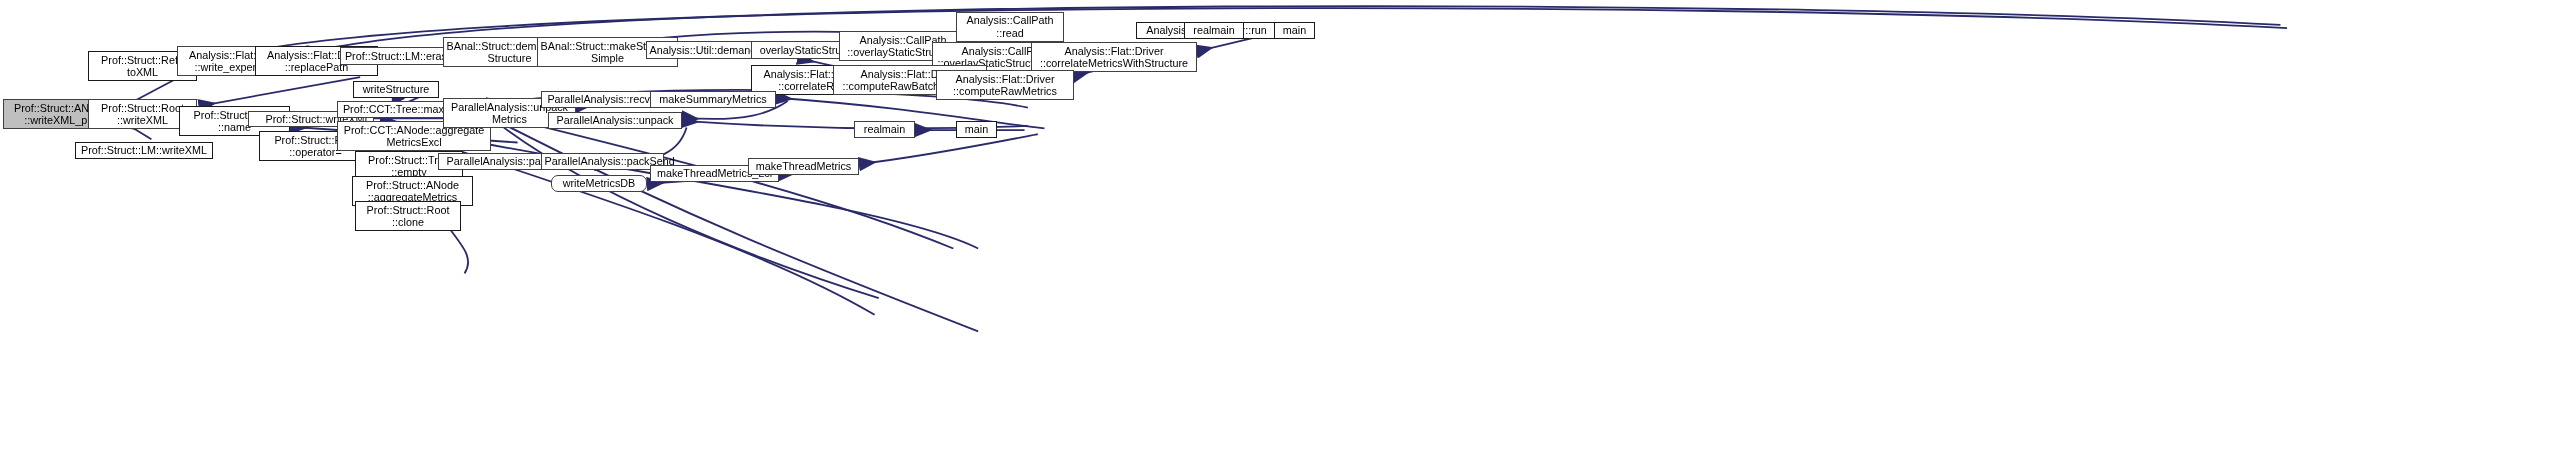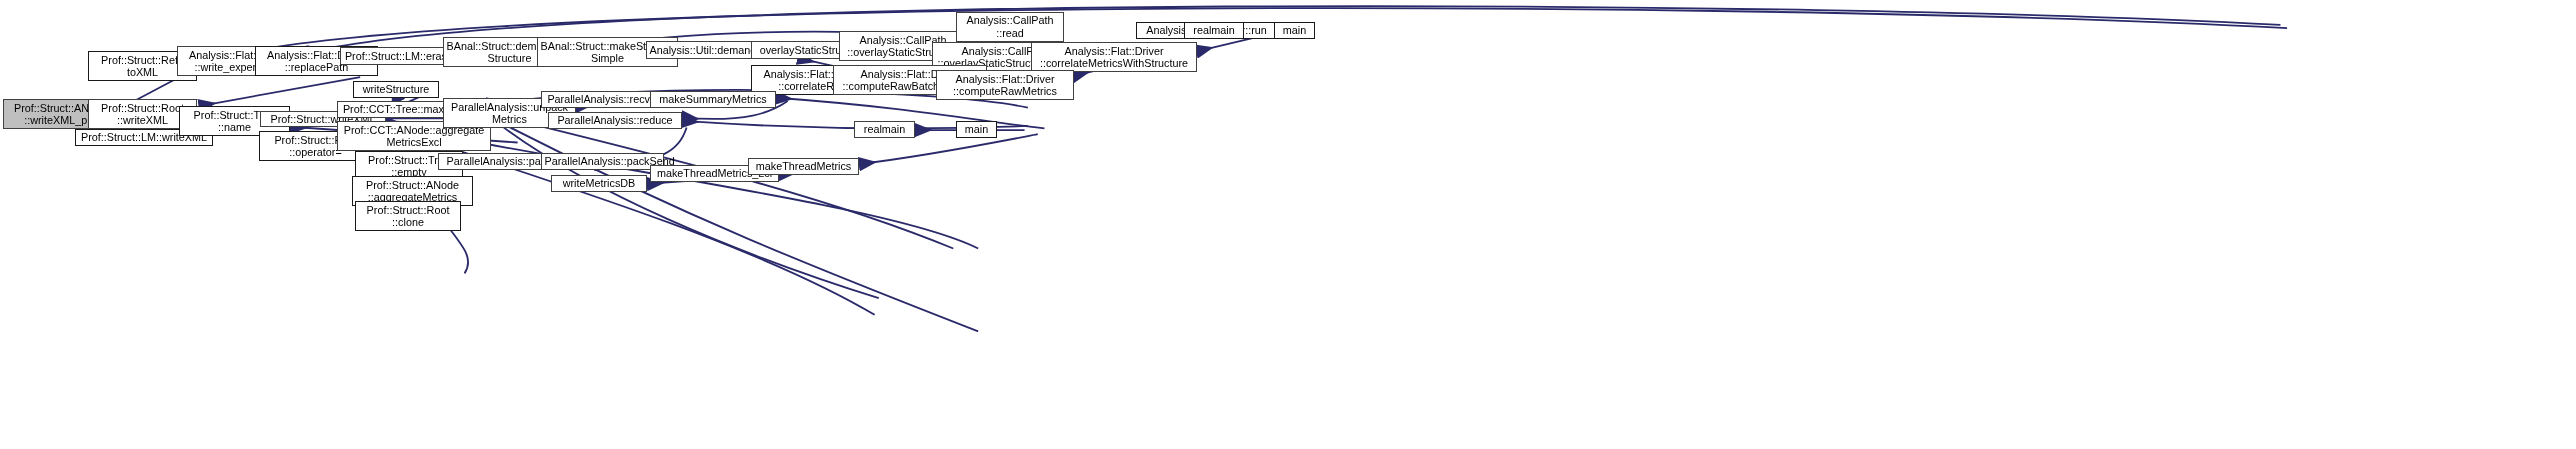--- a/index.html
+++ b/index.html
@@ -146,32 +146,32 @@
 
   <div class="gnode highlight thick" style="left:2.5px;  top:99px; width:116px; height:30px;"><span class="lbl">Prof::Struct::ANode
 ::writeXML_pre</span></div>
 
   <div class="gnode" style="left:88px; top:51px; width:109px; height:30px;"><span class="lbl">Prof::Struct::Ref::
 toXML</span></div>
 
   <div class="gnode thick" style="left:88px; top:99px; width:109px; height:30px;"><span class="lbl">Prof::Struct::Root
 ::writeXML</span></div>
 
-  <div class="gnode" style="left:75px; top:129px; width:138px; height:16.6px;"><span class="lbl">Prof::Struct::LM::writeXML</span></div>
+  <div class="gnode" style="left:75px; top:142px; width:138px; height:16.6px;"><span class="lbl">Prof::Struct::LM::writeXML</span></div>
 
   <div class="gnode thick" style="left:177px; top:46px; width:123px; height:30px;"><span class="lbl">Analysis::Flat::Driver
 ::write_experiment</span></div>
 
   <div class="gnode" style="left:255px; top:46px; width:123px; height:30px;"><span class="lbl">Analysis::Flat::Driver
 ::replacePath</span></div>
 
   <div class="gnode" style="left:179px; top:106px; width:111px; height:30px;"><span class="lbl">Prof::Struct::Tree
 ::name</span></div>
 
-  <div class="gnode thick" style="left:260px; top:111px; width:126px; height:16px;"><span class="lbl">Prof::Struct::writeXML</span></div>
+  <div class="gnode thick" style="left:248px; top:111px; width:126px; height:16px;text-align:right;"><span class="lbl">Prof::Struct::writeXML</span></div>
 
   <div class="gnode" style="left:259px; top:131px; width:113px; height:30px;"><span class="lbl">Prof::Struct::Proc
 ::operator=</span></div>
 
   <div class="gnode thick" style="left:340px; top:47px; width:146px; height:18px;"><span class="lbl">Prof::Struct::LM::eraseStmtIf</span></div>
 
   <div class="gnode thick" style="left:443px; top:37px; width:133px; height:30px;"><span class="lbl">BAnal::Struct::demandStmt
 Structure</span></div>
 
   <div class="gnode thick" style="left:537px; top:37px; width:141px; height:30px;"><span class="lbl">BAnal::Struct::makeStructure
@@ -222,27 +222,27 @@
 ::aggregateMetrics</span></div>
 
   <div class="gnode" style="left:355px; top:201px; width:106px; height:30px;"><span class="lbl">Prof::Struct::Root
 ::clone</span></div>
 
   <div class="gnode thick" style="left:443px; top:98px; width:133px; height:30px;"><span class="lbl">ParallelAnalysis::unpack
 Metrics</span></div>
 
   <div class="gnode thick" style="left:541px; top:91px; width:146px; height:17.4px;"><span class="lbl">ParallelAnalysis::recvMerge</span></div>
 
-  <div class="gnode thick" style="left:548px; top:112px; width:134px; height:17.4px;"><span class="lbl">ParallelAnalysis::reduce</span></div>
+  <div class="gnode thick" style="left:548px; top:112px; width:134px; height:17.4px;"><span class="lbl">ParallelAnalysis::unpack</span></div>
 
   <div class="gnode thick" style="left:438px; top:153px; width:157px; height:17.4px;"><span class="lbl">ParallelAnalysis::packMetrics</span></div>
 
   <div class="gnode thick" style="left:541px; top:153px; width:123px; height:17.4px;"><span class="lbl">ParallelAnalysis::packSend</span></div>
 
-  <div class="gnode thick" style="left:551px; top:175px; width:96px; height:17.4px;"><span class="lbl">writeMetricsDB</span></div>
+  <div class="gnode thick" style="left:551px; top:175px; width:96px; height:17.4px;border-radius:7px;"><span class="lbl">writeMetricsDB</span></div>
 
   <div class="gnode thick" style="left:650px; top:91px; width:126px; height:17.4px;justify-content:center;"><span class="lbl">makeSummaryMetrics</span></div>
 
   <div class="gnode thick" style="left:650px; top:165px; width:129px; height:17.4px;"><span class="lbl">makeThreadMetrics_Lcl</span></div>
 
   <div class="gnode thick" style="left:748px; top:158px; width:111px; height:17.4px;justify-content:center;"><span class="lbl">makeThreadMetrics</span></div>
 
   <div class="gnode thick" style="left:854px; top:121px; width:61px; height:17.4px;"><span class="lbl">realmain</span></div>
 
   <div class="gnode" style="left:956px; top:121px; width:41px; height:17.4px;"><span class="lbl">main</span></div>

